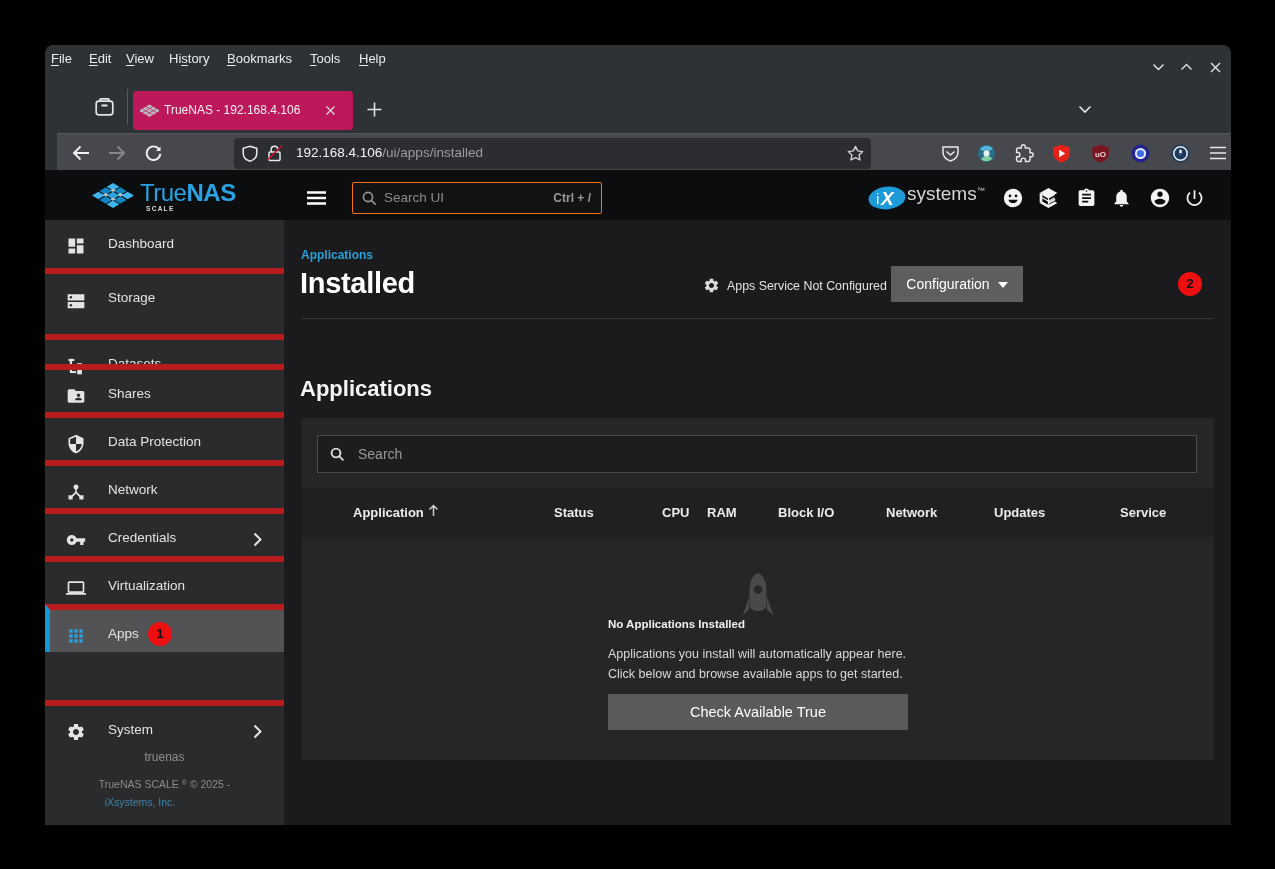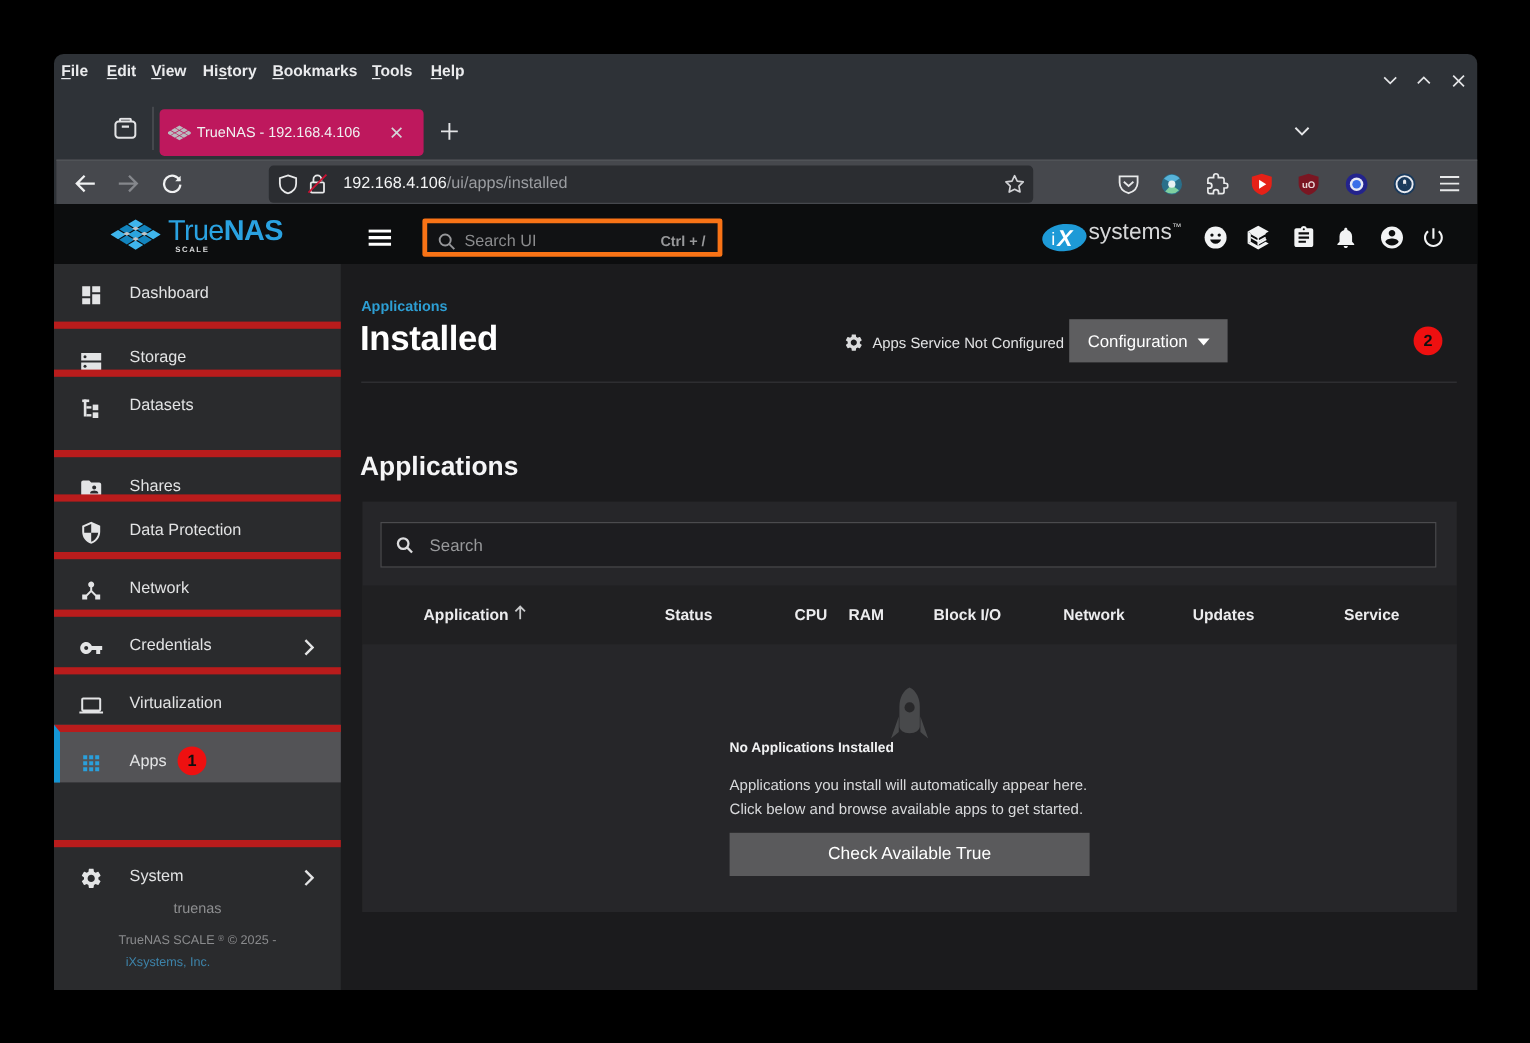--- a/index.html
+++ b/index.html
@@ -2,30 +2,30 @@
 <html><head>
 <meta charset="utf-8">
 <style>
   * { margin:0; padding:0; box-sizing:border-box; }
   html,body { width:1275px; height:869px; background:#000; overflow:hidden;
     font-family:"Liberation Sans", sans-serif; }
   .abs { position:absolute; }
   #win { position:absolute; left:45px; top:45px; width:1186px; height:780px;
     background:#2e3237; border-radius:8px 8px 0 0; overflow:hidden; }
   
-  #menubar { position:absolute; left:0; top:0; width:100%; height:40px;font-weight:bold; }
+  #menubar { position:absolute; left:0; top:0; width:100%; height:40px; }
   .menu { position:absolute; top:6px; font-size:13px; color:#eaebed; }
   .menu u { text-decoration:underline; text-underline-offset:2px; }
   .wctl { position:absolute; top:0; }
   
   #tabbar { position:absolute; left:0; top:40px; width:100%; height:48px; }
   #tab { position:absolute; left:88px; top:6px; width:220px; height:39px;
     background:#be185d; border-radius:4px; color:#f1f2f3; font-size:12.5px; }
   
-  #navbar { position:absolute; left:2px; top:88px; width:100%; height:37px;
+  #navbar { position:absolute; left:12px; top:88px; width:100%; height:37px;
     background:#46484d; border-top:1px solid #54565a; }
   #urlfield { position:absolute; left:177px; top:4px; width:637px; height:31px;
     background:#2b2d31; border-radius:4px; }
   .urltext { position:absolute; left:62px; top:6.5px; font-size:13.5px; color:#f2f3f4; }
   .urltext span { color:#9b9da1; }
   
   #page { position:absolute; left:0; top:125px; width:1186px; height:655px; background:#1b1b1d; }
   #tn-top { position:absolute; left:0; top:0; width:100%; height:50px; background:#0c0d0e; }
   #sidebar { position:absolute; left:0; top:50px; width:239px; height:605px; background:#2a2b2d; }
   .srow { position:absolute; left:0; width:239px; height:48px; }
@@ -171,21 +171,21 @@
             <rect x="2.5" y="-9" width="4.5" height="4.5" fill="#c0c3c6"></rect>
           <rect x="-9" y="2.5" width="4.5" height="4.5" fill="#c0c3c6"></rect>
             <rect x="2.5" y="2.5" width="4.5" height="4.5" fill="#c0c3c6"></rect>
         </g>
         </svg>
       <div class="abs" style="left:95px; top:9px; font-size:24px; color:#2aa2e1; letter-spacing:-0.5px">True<b>NAS</b></div>
       <div class="abs" style="left:101px; top:34.5px; font-size:6.5px; letter-spacing:1.3px; color:#d8d9da; font-weight:bold">SCALE</div>
       <svg class="abs" style="left:262px; top:21px" width="19" height="14" viewBox="0 0 19 14">
           <path d="M0 1.5 L19 1.5 M0 7 L19 7 M0 12.5 L19 12.5" stroke="#fff" stroke-width="2.6"></path>
         </svg>
-      <div class="abs" style="left:307px; top:12px; width:250px; height:32px; background:#111214; border:4px solid #f97316; border-radius:2px">
+      <div class="abs" style="left:307px; top:12px; width:250px; height:32px; background:#111214; border:1px solid #f97316; border-radius:2px">
         <svg class="abs" style="left:9px; top:8px" width="15" height="15" viewBox="0 0 15 15">
             <circle cx="6" cy="6" r="4.6" fill="none" stroke="#96979a" stroke-width="1.6"></circle>
             <path d="M9.4 9.4 L13.6 13.6" stroke="#96979a" stroke-width="1.6"></path>
           </svg>
         <span class="abs" style="left:31px; top:7px; font-size:13.5px; color:#8b8c8e">Search UI</span>
         <span class="abs" style="right:10px; top:8px; font-size:12px; color:#98999b; font-weight:bold">Ctrl + /</span>
       </div>
       <svg class="abs" style="left:823px; top:16px" width="38" height="24" viewBox="0 0 38 24">
           <ellipse cx="19" cy="12" rx="18.5" ry="11.3" fill="#1e9ad7" transform="rotate(-6 19 12)"></ellipse>
           <text x="8" y="18" font-size="15" fill="#fff" font-family="Liberation Sans">i</text>
@@ -228,34 +228,34 @@
       <div class="srow sdiv" style="top:48px">
         <svg class="ic" viewBox="0 0 24 24">
             <g fill="#e3e4e5">
               <path d="M2 5h20v7.5H2z M2 14.5h20V22H2z"></path>
             </g>
             <circle cx="5.8" cy="8.75" r="1.5" fill="#2a2b2d"></circle>
             <circle cx="5.8" cy="18.25" r="1.5" fill="#2a2b2d"></circle>
           </svg>
         <span class="lbl">Storage</span>
         </div>
-      <div class="srow sdiv" style="top:88px">
+      <div class="srow sdiv" style="top:114px">
         <svg class="ic" viewBox="0 0 24 24">
             <g fill="#e3e4e5">
               <rect x="3" y="3.5" width="7" height="2.6"></rect>
               <rect x="4.6" y="3.5" width="2.6" height="17"></rect>
               <rect x="7.2" y="10.2" width="5" height="2.4"></rect>
               <rect x="13.5" y="8.6" width="5.6" height="5.6"></rect>
               <rect x="7.2" y="18.1" width="5" height="2.4"></rect>
               <rect x="13.5" y="16.4" width="5.6" height="5.6"></rect>
             </g>
           </svg>
         <span class="lbl">Datasets</span>
         </div>
-      <div class="srow sdiv" style="top:155px">
+      <div class="srow sdiv" style="top:144px">
         <svg class="ic" viewBox="0 0 24 24">
             <path fill="#e3e4e5" d="M20 6h-8l-2-2H4c-1.1 0-2 .9-2 2v12c0 1.1.9 2 2 2h16c1.1 0 2-.9 2-2V8c0-1.1-.9-2-2-2zm-5 3c1.1 0 2 .9 2 2s-.9 2-2 2-2-.9-2-2 .9-2 2-2zm4 8h-8v-1c0-1.33 2.67-2 4-2s4 .67 4 2v1z"></path>
           </svg>
         <span class="lbl">Shares</span>
         </div>
       <div class="srow sdiv" style="top:192px">
         <svg class="ic" viewBox="0 0 24 24">
             <path fill="#e3e4e5" d="M12 1L3 5v6c0 5.55 3.84 10.74 9 12 5.16-1.26 9-6.45 9-12V5l-9-4zm0 10.99h7c-.53 4.12-3.28 7.79-7 8.94V12H5V6.3l7-3.11v8.8z"></path>
           </svg>
         <span class="lbl">Data Protection</span>

